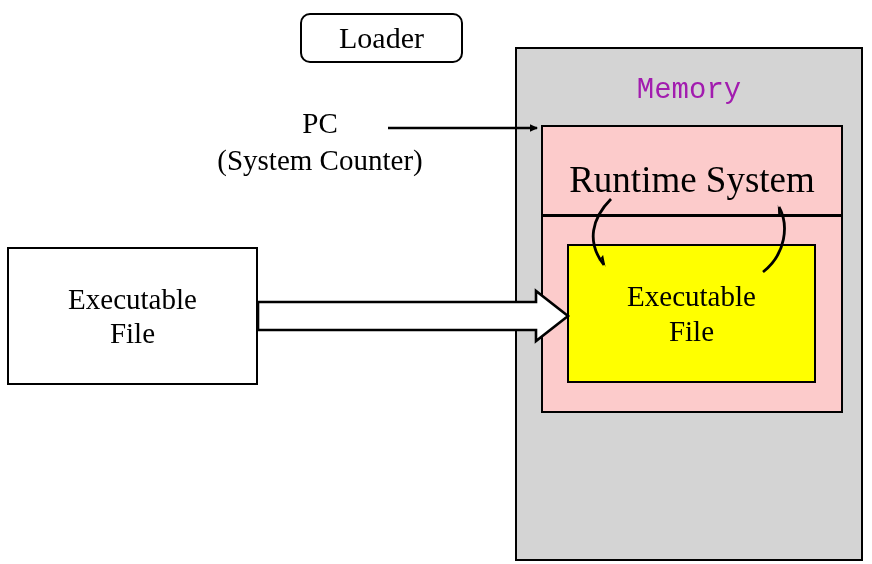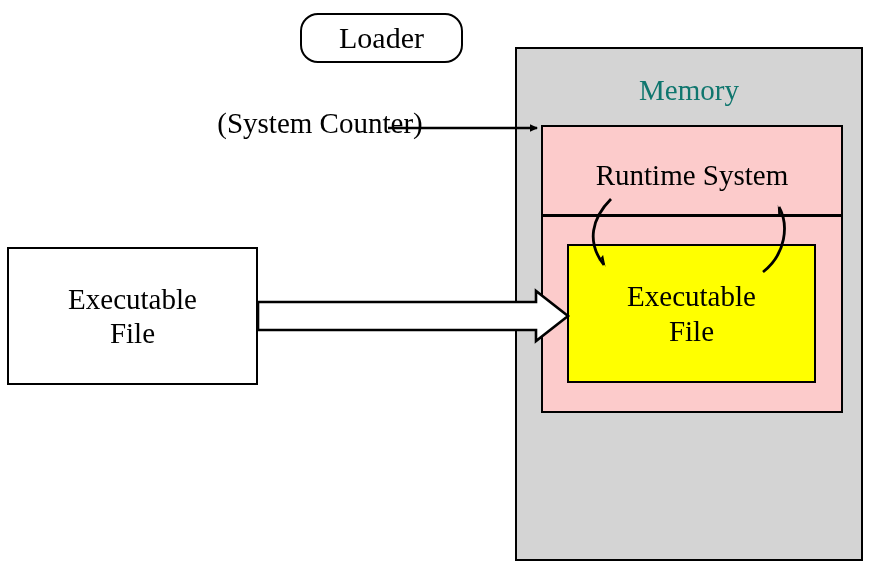--- a/index.html
+++ b/index.html
@@ -28,21 +28,21 @@
     color: #000000;
   }
 
   
   #loader-box {
     left: 300px;
     top: 13px;
     width: 163px;
     height: 50px;
     border: 2.5px solid #000000;
-    border-radius: 18px;
+    border-radius: 10px;
     background: #ffffff;
     font-size: 30px;
     line-height: 1;
   }
 
   
   #memory-box {
     left: 515px;
     top: 47px;
     width: 348px;
@@ -52,41 +52,42 @@
     align-items: flex-start;
     justify-content: center;
   }
   #memory-label {
     position: absolute;
     left: 0;
     right: 0;
     top: 27px;
     font-size: 29px;
     line-height: 1;
-    color: #0f766e;
+    color: #a21caf;
+    font-family: Liberation Mono, monospace;
   }
 
   
   #runtime-box {
     left: 541px;
     top: 125px;
     width: 302px;
     height: 288px;
     border: 2.5px solid #000000;
     background: #fccbcb;
     align-items: flex-start;
     justify-content: center;
   }
   #runtime-label {
     position: absolute;
     left: 0;
     right: 0;
     top: 34px;
     text-align: center;
-    font-size: 29px;
+    font-size: 37px;
     line-height: 1;
     color: #000000;
   }
   #runtime-divider {
     position: absolute;
     left: 541px;
     top: 214px;
     width: 302px;
     height: 2.5px;
     background: #000000;
@@ -161,20 +162,21 @@
   <div class="box" id="loader-box">
     <span>Loader</span>
   </div>
 
   <div class="box" id="exec-file-box">
     <span>Executable</span>
     <span>File</span>
   </div>
 
   <div id="pc-label">
+    <div>PC</div>
     <div>(System Counter)</div>
   </div>
 
   <svg class="svg-layer" viewBox="0 0 872 564">
     <defs>
       <marker id="thin-head" markerWidth="9" markerHeight="9" refX="7.5" refY="4.5" orient="auto" markerUnits="userSpaceOnUse">
         <path d="M0,0.6 L8.5,4.5 L0,8.4 z" fill="#000000"></path>
       </marker>
       <marker id="curve-head" markerWidth="14" markerHeight="14" refX="9" refY="6" orient="auto" markerUnits="userSpaceOnUse">
         <path d="M0.5,0.5 L11.5,6 L1.5,4.2 L3.2,11.5 z" fill="#000000"></path>

